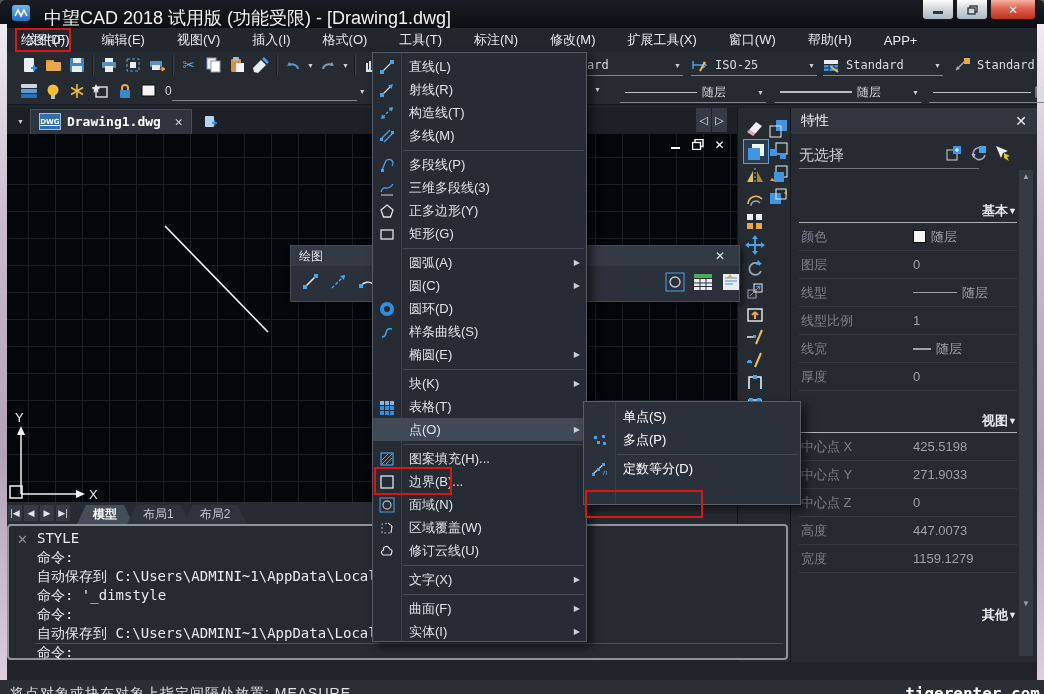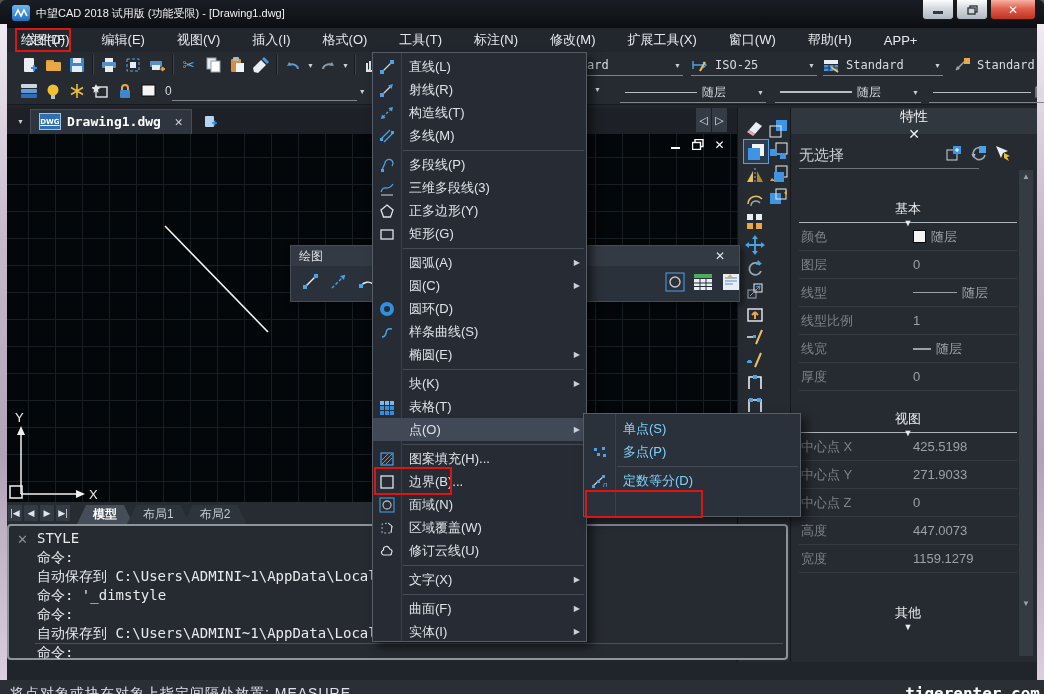--- a/index.html
+++ b/index.html
@@ -5,21 +5,21 @@
   html,body{margin:0;padding:0;background:#555;}
   #app{position:relative;width:1044px;height:694px;overflow:hidden;
        font-family:"Liberation Sans","DejaVu Sans",sans-serif;
        background:#21252b;border-radius:6px 6px 0 0;}
   .abs{position:absolute;}
   
   .border-l{left:0;top:24px;width:7px;height:664px;background:linear-gradient(#f0ecf2,#c9bacd 30%,#b2a2b8 65%,#ddd0e0);}
   .border-r{right:0;top:24px;width:7px;height:664px;background:linear-gradient(#f0ecf2,#c9bacd 30%,#b2a2b8 65%,#ddd0e0);}
   .border-b{left:0;bottom:0;width:1044px;height:6px;background:linear-gradient(90deg,#d8cbdc,#bcacc2 40%,#cfc0d4);}
   .titlebar{left:0;top:0;width:1044px;height:28px;background:linear-gradient(#1a1d23,#0c0e12);color:#fff;}
-  .title-text{position:absolute;left:36px;top:6px;font-size:11px;color:#f2f2f2;white-space:nowrap;}
+  .title-text{position:absolute;left:44px;top:6px;font-size:18px;color:#f2f2f2;white-space:nowrap;}
   .logo{position:absolute;left:12px;top:5px;width:18px;height:16px;border-radius:3px;
         background:linear-gradient(#6db4f0,#1f6fc0);display:flex;align-items:center;justify-content:center;}
   .winbtns{position:absolute;right:8px;top:0;display:flex;}
   .wbtn{width:30px;height:19px;border:1px solid #1c1c1c;border-top:none;border-radius:0 0 4px 4px;
         background:linear-gradient(#fdfdfd,#d4d9df 45%,#b0b8c2);margin-left:2px;display:flex;align-items:center;justify-content:center;}
   .wbtn.close{width:44px;background:linear-gradient(#f7b2a2,#e0604d 45%,#bc3220);color:#fff;font-weight:bold;font-size:12px;}
   .wbtn .bar{width:10px;height:3px;background:#35393f;margin-top:6px;}
   
   .menubar{left:7px;top:28px;width:1030px;height:24px;background:#22262d;border-bottom:1px solid #14171b;
            display:flex;align-items:center;color:#e6e9ec;font-size:13px;}
@@ -67,28 +67,28 @@
   .cmdlines{position:absolute;left:28px;top:3px;width:745px;font-family:"DejaVu Sans Mono",monospace;font-size:14px;color:#e8ebee;line-height:19px;}
   .cmdline{white-space:nowrap;overflow:hidden;max-width:360px;}
   .cmdsep{position:absolute;left:26px;top:117px;width:748px;height:1px;background:#4a515a;}
   .cmdprompt{position:absolute;left:28px;top:118px;font-family:"DejaVu Sans Mono",monospace;font-size:14px;color:#e8ebee;}
   
   .statusbar{left:0;top:680px;width:1044px;height:28px;background:#2a2f36;color:#dde1e6;display:flex;align-items:center;}
   .status-text{margin-left:10px;font-size:14px;letter-spacing:1px;}
   .watermark{position:absolute;right:4px;top:4px;font-family:"DejaVu Sans Mono",monospace;font-weight:bold;font-size:16px;color:#fafafa;}
   
   .props{left:790px;top:108px;width:247px;height:554px;background:#262b31;border-left:1px solid #14171b;box-sizing:border-box;}
-  .p-title{height:26px;background:#31373f;display:flex;align-items:center;justify-content:space-between;padding:0 10px;color:#f0f2f4;font-size:14px;flex-direction:column;}
+  .p-title{height:26px;background:#31373f;display:flex;align-items:center;justify-content:space-between;padding:0 10px;color:#f0f2f4;font-size:14px;}
   .p-selrow{position:absolute;left:8px;top:34px;width:180px;border-bottom:1px solid #6d747c;height:26px;display:flex;align-items:center;justify-content:space-between;color:#c7cdd4;font-size:15px;}
   .p-hdricons{position:absolute;right:26px;top:36px;display:flex;gap:6px;}
   .p-scroll{position:absolute;right:4px;top:62px;width:14px;height:486px;background:#343b43;}
   .p-scroll .up{position:absolute;top:2px;left:0;width:14px;text-align:center;font-size:8px;color:#9aa1a9;}
   .p-scroll .dn{position:absolute;bottom:48px;left:0;width:14px;text-align:center;font-size:8px;color:#9aa1a9;}
   .p-section{position:absolute;left:8px;width:218px;color:#e8ebee;}
-  .p-sec-h{display:flex;align-items:center;justify-content:space-between;border-bottom:1px solid #aeb4bb;height:22px;font-size:13px;font-weight:normal;flex-direction:column;}
+  .p-sec-h{display:flex;align-items:center;justify-content:flex-end;border-bottom:1px solid #aeb4bb;height:22px;font-size:13px;font-weight:bold;}
   .p-row{display:flex;align-items:center;height:27px;border-bottom:1px solid #353b43;font-size:13px;}
   .p-row .pl{width:112px;color:#7b828c;padding-left:2px;}
   .p-row .pv{color:#9aa1ab;display:flex;align-items:center;gap:5px;}
   .swatch{width:11px;height:11px;background:#f4f4f4;border:1px solid #0b0b0b;}
   .dashlong{width:44px;height:1px;background:#9aa1ab;}
   .dashshort{width:18px;height:2px;background:#9aa1ab;}
   .tri{font-size:9px;color:#e8ebee;}
   
   .floatbar{left:290px;top:245px;width:450px;height:57px;background:#2b313a;border:1px solid #454c55;box-shadow:3px 3px 6px rgba(0,0,0,.5);box-sizing:border-box;z-index:5;}
   .fb-title{height:20px;background:#343a44;color:#dfe3e8;font-size:12px;display:flex;align-items:center;justify-content:space-between;padding:0 8px;}
@@ -98,22 +98,22 @@
   .drawmenu{left:372px;top:52px;width:215px;height:590px;background:#272c34;border:1px solid #565d67;
             box-shadow:5px 5px 9px rgba(0,0,0,.55);box-sizing:border-box;z-index:10;color:#dfe3e8;font-size:13px;}
   .dm-col{position:absolute;left:28px;top:0;width:1px;height:100%;background:#3a414b;}
   .dm-item{height:23px;display:flex;align-items:center;position:relative;}
   .dm-item.hl{background:#414956;}
   .dm-ic{width:28px;display:flex;align-items:center;justify-content:center;flex:none;}
   .dm-lbl{margin-left:8px;white-space:nowrap;}
   .dm-arr{position:absolute;right:6px;font-size:8px;color:#c9cfd6;}
   .dm-sep{height:6px;display:flex;align-items:center;}
   .dm-sep div{height:1px;background:#454b54;flex:1;margin-left:30px;margin-right:2px;}
-  .submenu{left:583px;top:413px;width:218px;height:104px;background:#2b313a;border:1px solid #565d67;
-           box-shadow:5px 5px 9px rgba(0,0,0,.55);box-sizing:border-box;z-index:11;color:#7dd3fc;font-size:13px;}
+  .submenu{left:583px;top:401px;width:218px;height:104px;background:#2b313a;border:1px solid #565d67;
+           box-shadow:5px 5px 9px rgba(0,0,0,.55);box-sizing:border-box;z-index:11;color:#ffffff;font-size:13px;}
   .sm-col{position:absolute;left:31px;top:0;width:1px;height:100%;background:#3a414b;}
   .sm-item{height:23px;display:flex;align-items:center;position:relative;}
   .sm-item.hl{background:#49515e;}
   .sm-ic{width:31px;display:flex;align-items:center;justify-content:center;flex:none;}
   .redbox{position:absolute;border:2px solid #dd1414;z-index:12;}
   .glyph-blue{color:#5aa7e8;font-size:15px;}
 </style>
 </head>
 <body>
 

